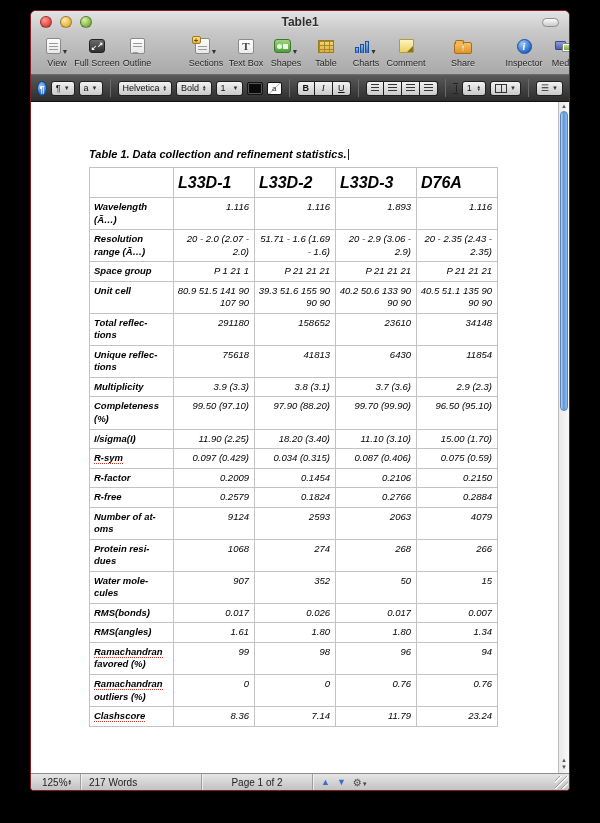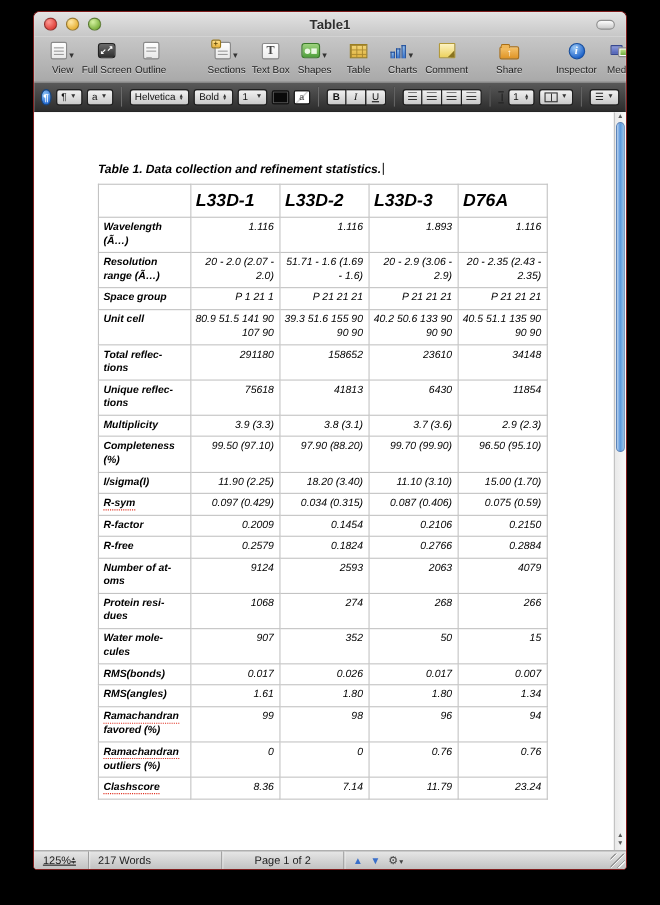--- a/index.html
+++ b/index.html
@@ -103,21 +103,21 @@
   .sb-top-arrow { position:absolute; top:1px; left:2px; font-size:6px; color:#555; }
   .sb-thumb { position:absolute; left:1px; right:1px; top:9px; height:300px; border-radius:5px;
     background:linear-gradient(90deg,#b9d4f2,#5a97dd 45%,#8fc0ee); border:1px solid #5b83b8; }
   .sb-btns { position:absolute; bottom:2px; left:0; right:0; text-align:center; font-size:6px; color:#555; line-height:7px; }
 
   
   .statusbar { height:17px; flex:0 0 17px; background:linear-gradient(#e6e6e6,#c2c2c2);
     border-top:1px solid #8e8e8e; display:flex; align-items:center; font-size:10px; color:#222; position:relative; }
   .sb-sec { display:flex; align-items:center; height:100%; padding:0 8px; }
   .sb-div { width:1px; height:100%; background:#9e9e9e; box-shadow:1px 0 0 rgba(255,255,255,.6); }
-  .zoom-sec { width:49px; justify-content:flex-start;text-decoration:underline; }
+  .zoom-sec { width:49px; justify-content:flex-end; }
   .words-sec { width:120px; }
   .page-sec { width:110px; justify-content:center; }
   .nav-sec { gap:7px; }
   .nav-tri { color:#3a6fca; font-size:9px; }
   .gear { color:#444; font-size:10px; }
   .resize-grip { position:absolute; right:1px; bottom:1px; width:13px; height:13px;
     background:repeating-linear-gradient(135deg, transparent 0 3px, #9a9a9a 3px 4px, rgba(255,255,255,.8) 4px 5px); }
 </style>
 </head>
 <body>

